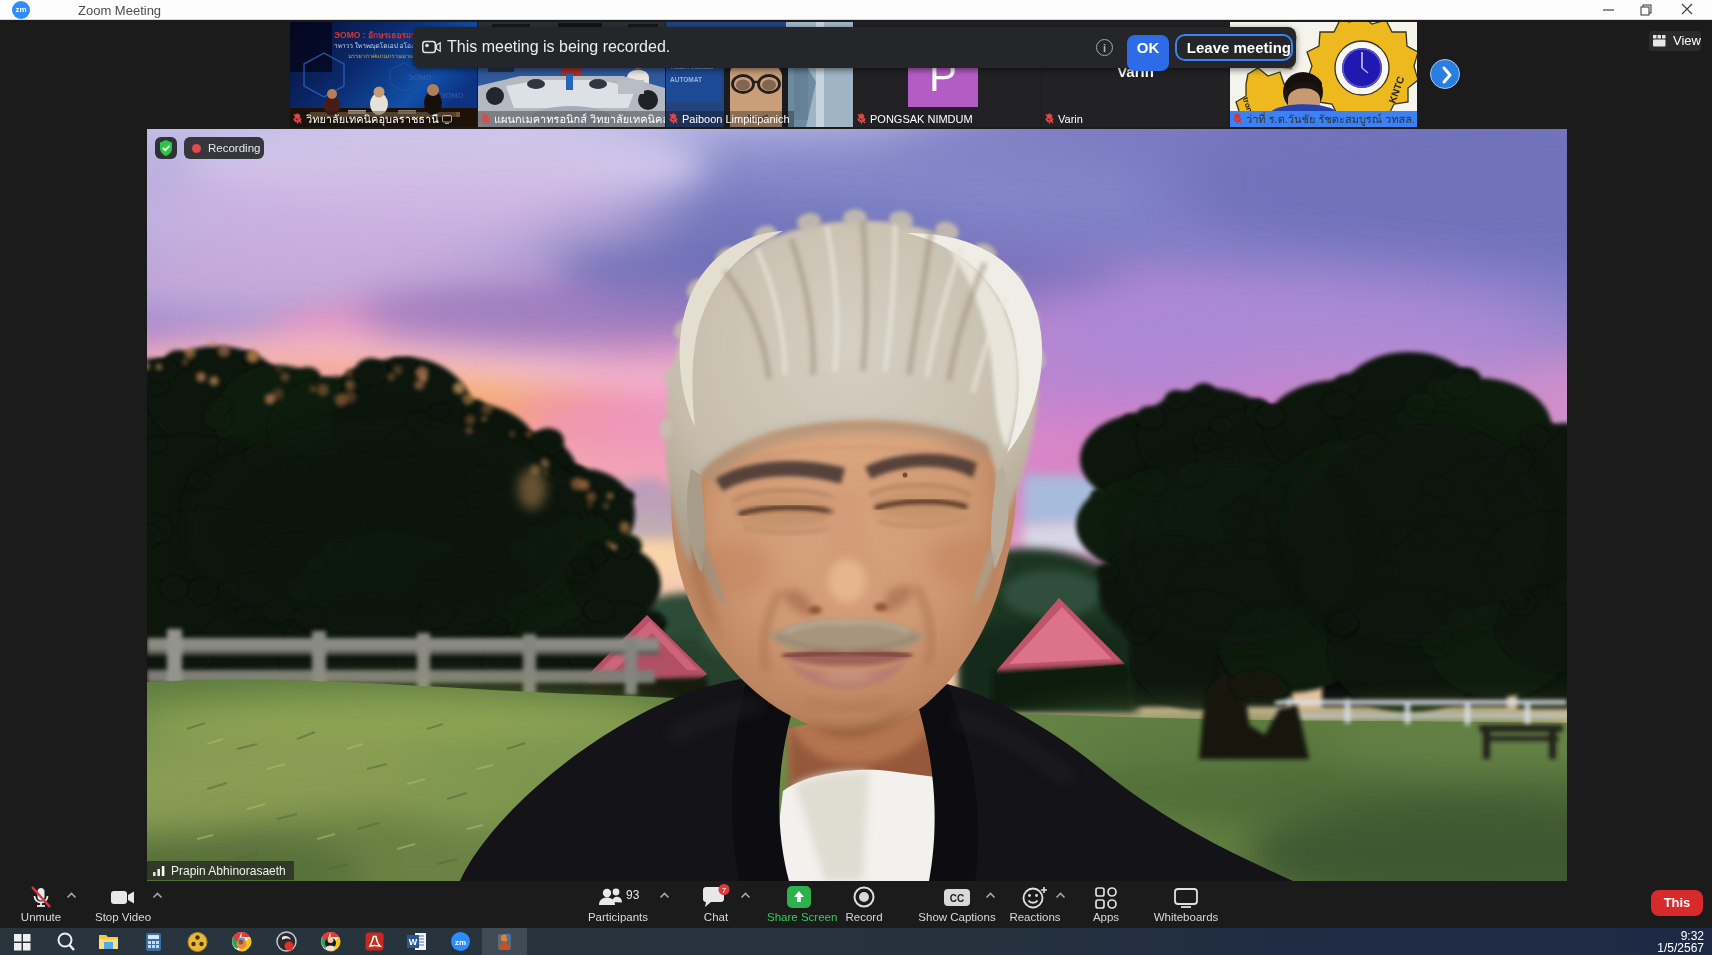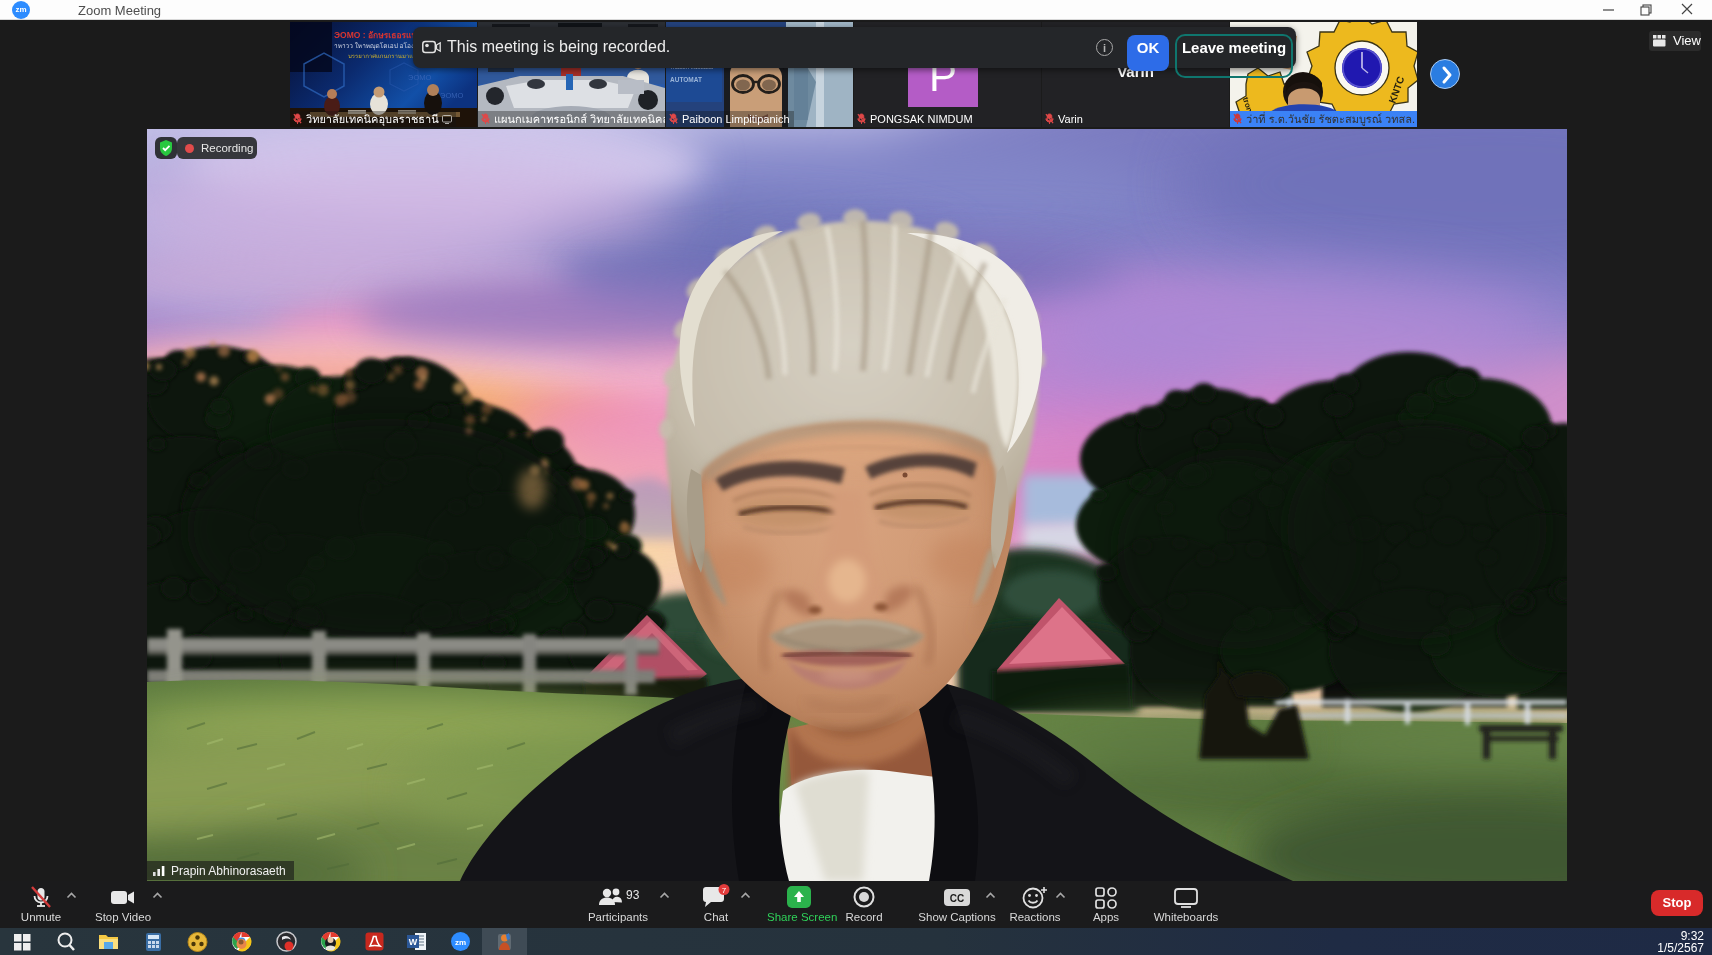--- a/index.html
+++ b/index.html
@@ -8,28 +8,28 @@
 #zmlogo { position:absolute; left:12px; top:1px; width:18px; height:18px; border-radius:50%; background:#2d8cff; color:#fff; font-size:8px; font-weight:bold; text-align:center; line-height:18px; }
 #zmtitle { position:absolute; left:41px; top:3px; font-size:13px; color:#4e4e4e;margin-left:37px; }
 .winbtn { position:absolute; top:0; color:#555; font-size:13px; }
 #app { position:absolute; left:0; top:21px; width:1712px; height:907px; background:#1b1b1b; }
 .thumb { position:absolute; top:1px; height:105px; overflow:hidden; background:#232325; }
 .tlabel { position:absolute; left:0px; bottom:0px; height:16px; display:flex; align-items:center; color:#fff; font-size:11px; padding:0 4px 0 3px; background:rgba(20,20,20,0.35); white-space:nowrap; }
 .micico { width:9px; height:12px; margin-right:4px; flex:0 0 auto; }
 #notif { position:absolute; left:413px; top:6px; width:883px; height:41px; background:#242629; border-radius:8px; box-shadow:0 2px 6px rgba(0,0,0,.5); }
 #notif .ntext { position:absolute; left:34px; top:11px; font-size:16px; color:#ececec;text-align:right; }
 #okbtn { position:absolute; left:714px; top:8px; width:42px; height:36px; background:#2d6ce8; border-radius:8px; color:#fff; font-weight:bold; font-size:15px; text-align:center; line-height:26px; }
-#leavebtn { position:absolute; left:762px; top:7px; width:118px; height:44px; border:2px solid #0f766e; border-radius:10px; color:#fff; font-weight:bold; font-size:15px; text-align:center; line-height:24px; }
+#leavebtn { position:absolute; left:762px; top:7px; width:118px; height:27px; border:2px solid #3b82f6; border-radius:10px; color:#fff; font-weight:bold; font-size:15px; text-align:right; line-height:24px; }
 #infoico { position:absolute; left:683px; top:12px; width:17px; height:17px; border:1.5px solid #a8a8a8; border-radius:50%; color:#b4b4b4; font-size:11px; text-align:center; line-height:16px; font-weight:bold;}
 #nextbtn { position:absolute; left:1430px; top:38px; width:30px; height:30px; border-radius:50%; background:#2a7de1; border:1.5px solid #a9cbf2; }
 #viewbtn { position:absolute; left:1649px; top:10px; width:52px; height:20px; background:#2b2b2b; border-radius:3px; color:#fff; font-size:13px; text-align:right; line-height:20px; }
 #mainvideo { position:absolute; left:147px; top:108px; width:1420px; height:752px; }
 #recbar { position:absolute; left:155px; top:116px; display:flex; }
 #shieldbox { width:22px; height:22px; background:#2f3136; border-radius:6px; }
-#recpill { width:80px; height:22px; background:#36373c; border-radius:6px; color:#e8e8e8; font-size:11.5px; display:flex; align-items:center; }
+#recpill { margin-left:7px; width:80px; height:22px; background:#36373c; border-radius:6px; color:#e8e8e8; font-size:11.5px; display:flex; align-items:center; }
 #recdot { width:9px; height:9px; border-radius:50%; background:#e04b4b; margin:0 7px 0 8px; }
 #namelabel { position:absolute; left:147px; top:840px; height:19px; background:rgba(25,25,25,0.62); color:#f0f0f0; font-size:12px; display:flex; align-items:center; padding:0 8px 0 6px; }
 #toolbar { position:absolute; left:0; top:860px; width:1712px; height:47px; background:#1b1b1c; }
 .tool { position:absolute; top:0; text-align:center; }
 .tlab { position:absolute; top:30px; width:100%; text-align:center; font-size:11.5px; color:#d9d9d9; white-space:nowrap; }
 .chev { position:absolute; top:11px; }
 #leave { position:absolute; left:1651px; top:9px; width:52px; height:26px; background:#d82a2a; border-radius:8px; color:#fff; font-weight:bold; font-size:13px; text-align:center; line-height:26px; }
 #taskbar { position:absolute; left:0; top:928px; width:1712px; height:27px; background:linear-gradient(90deg,#28353d 0%, #25323d 55%, #1f2b44 78%, #1e2a45 100%); }
 .tico { position:absolute; top:3px; width:21px; height:21px; }
 #clock { position:absolute; right:8px; top:2px; text-align:right; color:#fff; font-size:12px; line-height:12px; }
@@ -933,21 +933,21 @@
         </svg>
       <div class="tlab">Apps</div>
     </div>
     <div class="tool" style="left:1143px;width:86px;">
       <svg width="28" height="26" style="margin-top:4px">
           <rect x="3" y="4" width="22" height="15" rx="3" fill="none" stroke="#e0e0e0" stroke-width="1.8"></rect>
           <line x1="9" y1="22" x2="19" y2="22" stroke="#e0e0e0" stroke-width="1.8"></line>
         </svg>
       <div class="tlab">Whiteboards</div>
     </div>
-    <div id="leave">Stop</div>
+    <div id="leave">This</div>
   </div>
 </div>
 <div id="taskbar">
   <svg class="tico" style="left:12px">
       <rect x="2" y="3" width="7.5" height="7.5" fill="#eee"></rect>
       <rect x="11" y="3" width="7.5" height="7.5" fill="#eee"></rect>
       <rect x="2" y="12" width="7.5" height="7.5" fill="#eee"></rect>
       <rect x="11" y="12" width="7.5" height="7.5" fill="#eee"></rect>
     </svg>
   <svg class="tico" style="left:55px">

